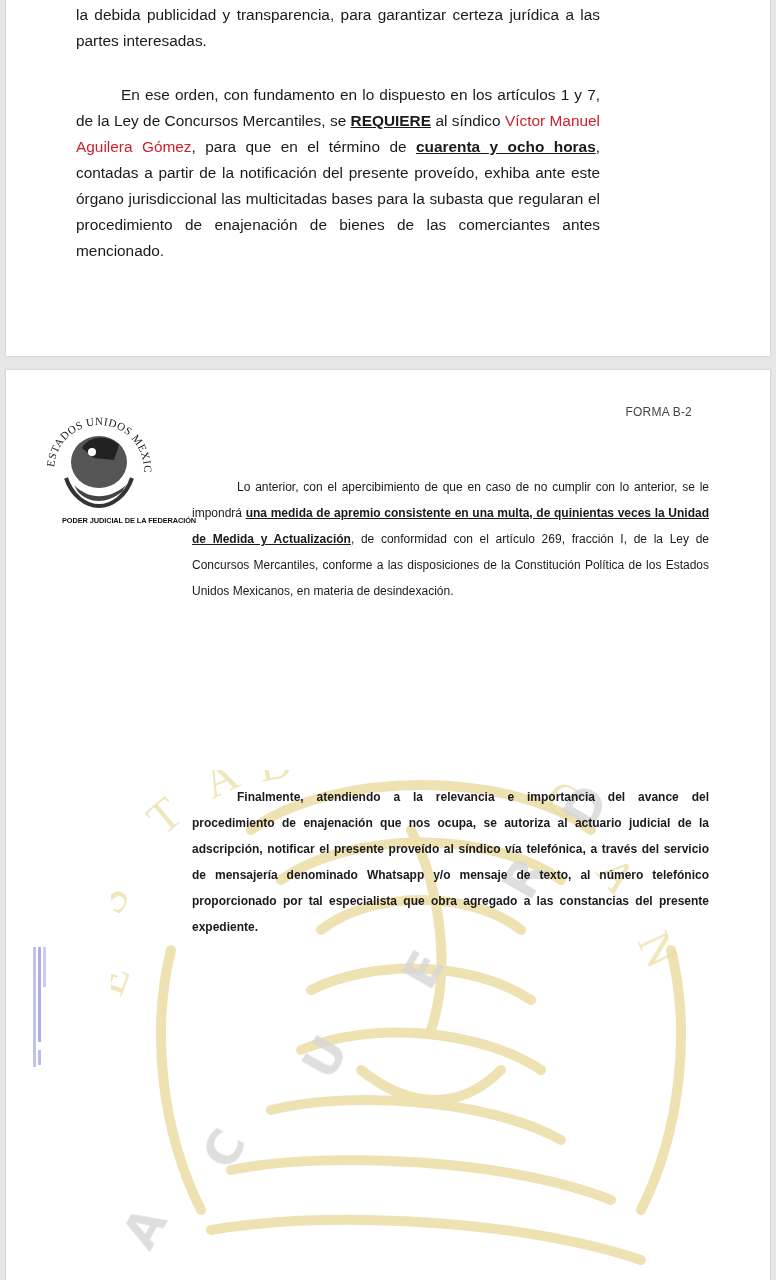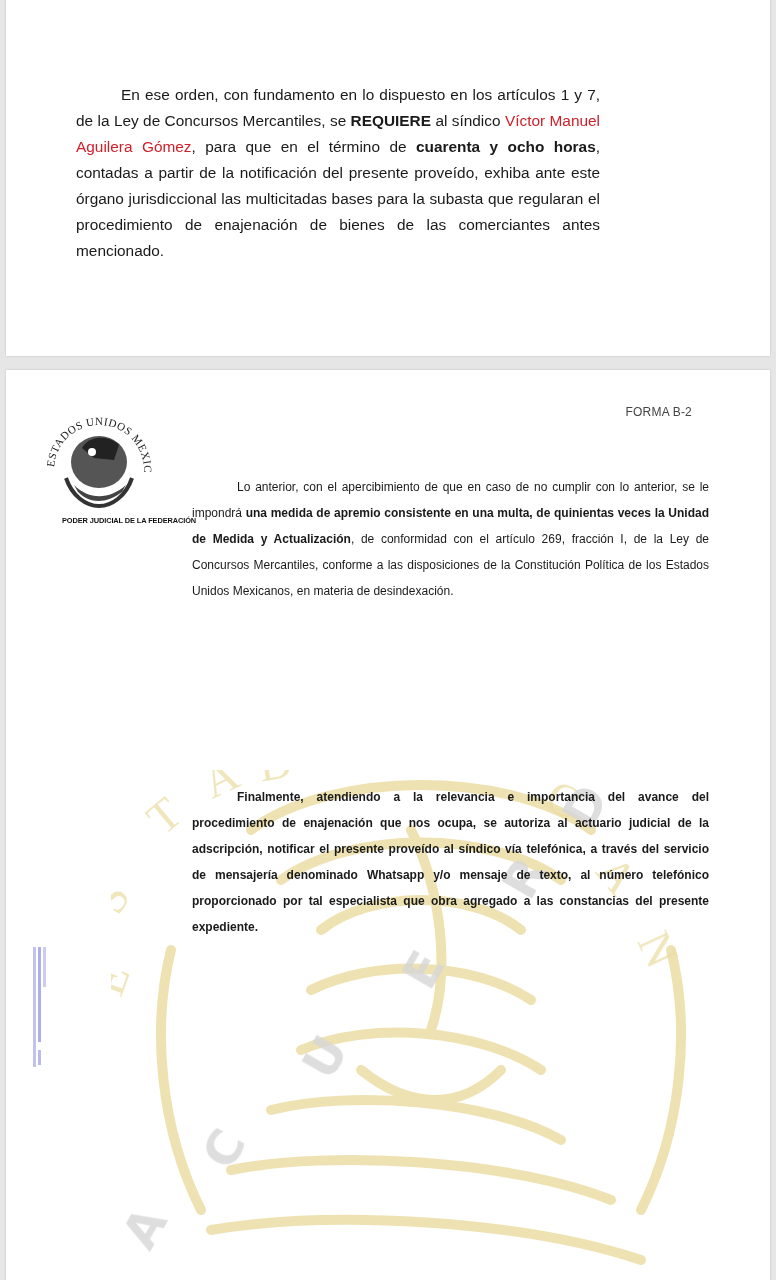--- a/index.html
+++ b/index.html
@@ -20,21 +20,21 @@
   .page-1 { top: -4px; height: 360px; }
   .page-2 { top: 370px; height: 920px; }
 
   .para {
     position: absolute; left: 70px; width: 524px;
     font-size: 15.4px; line-height: 26px;
     text-align: justify; text-align-last: left;
   }
   .indent { text-indent: 45px; }
   .red { color: #d0202a; }
-  b { font-weight: bold; }
+  b { font-weight: bold; text-decoration: underline; }
 
   
   .p1-a { top: 6px; }
   .p1-b { top: 86px; }
 
   
   .page-2 .para { left: 186px; width: 517px; font-size: 12px; }
   .forma {
     position: absolute; right: 78px; top: 35px;
     font-size: 12px; color: #444; letter-spacing: 0.2px;
@@ -58,20 +58,21 @@
   .p2-c { top: 464px; }
   .p2-d { top: 542px; }
   .rel { position: relative; z-index: 2; }
 </style>
 </head>
 <body>
 
 <div class="viewer">
 
   <div class="page page-1">
+    <p class="para p1-a"><span>la debida publicidad y transparencia, para garantizar certeza jurídica a las partes interesadas.</span></p>
 
     <p class="para indent p1-b"><span>En ese orden, con  fundamento en lo dispuesto en los artículos 1 y 7, de la Ley de Concursos Mercantiles, se </span><b>REQUIERE</b><span> al síndico </span><span class="red">Víctor Manuel Aguilera Gómez</span><span>, para que en el término de </span><b>cuarenta y ocho horas</b><span>, contadas a partir de la notificación del presente proveído, exhiba ante este órgano jurisdiccional las multicitadas bases para la subasta que regularan el procedimiento de enajenación de bienes de las comerciantes antes mencionado.</span></p>
   </div>
 
   <div class="page page-2">
 
     <svg class="watermark" viewBox="0 0 620 520">
       <g fill="none" stroke="#ecdda6" stroke-width="10" stroke-linecap="round" opacity="0.85">
         <path d="M140 60 C 220 0, 400 0, 480 60"></path>
         <path d="M170 110 C 240 60, 380 60, 450 110"></path>

